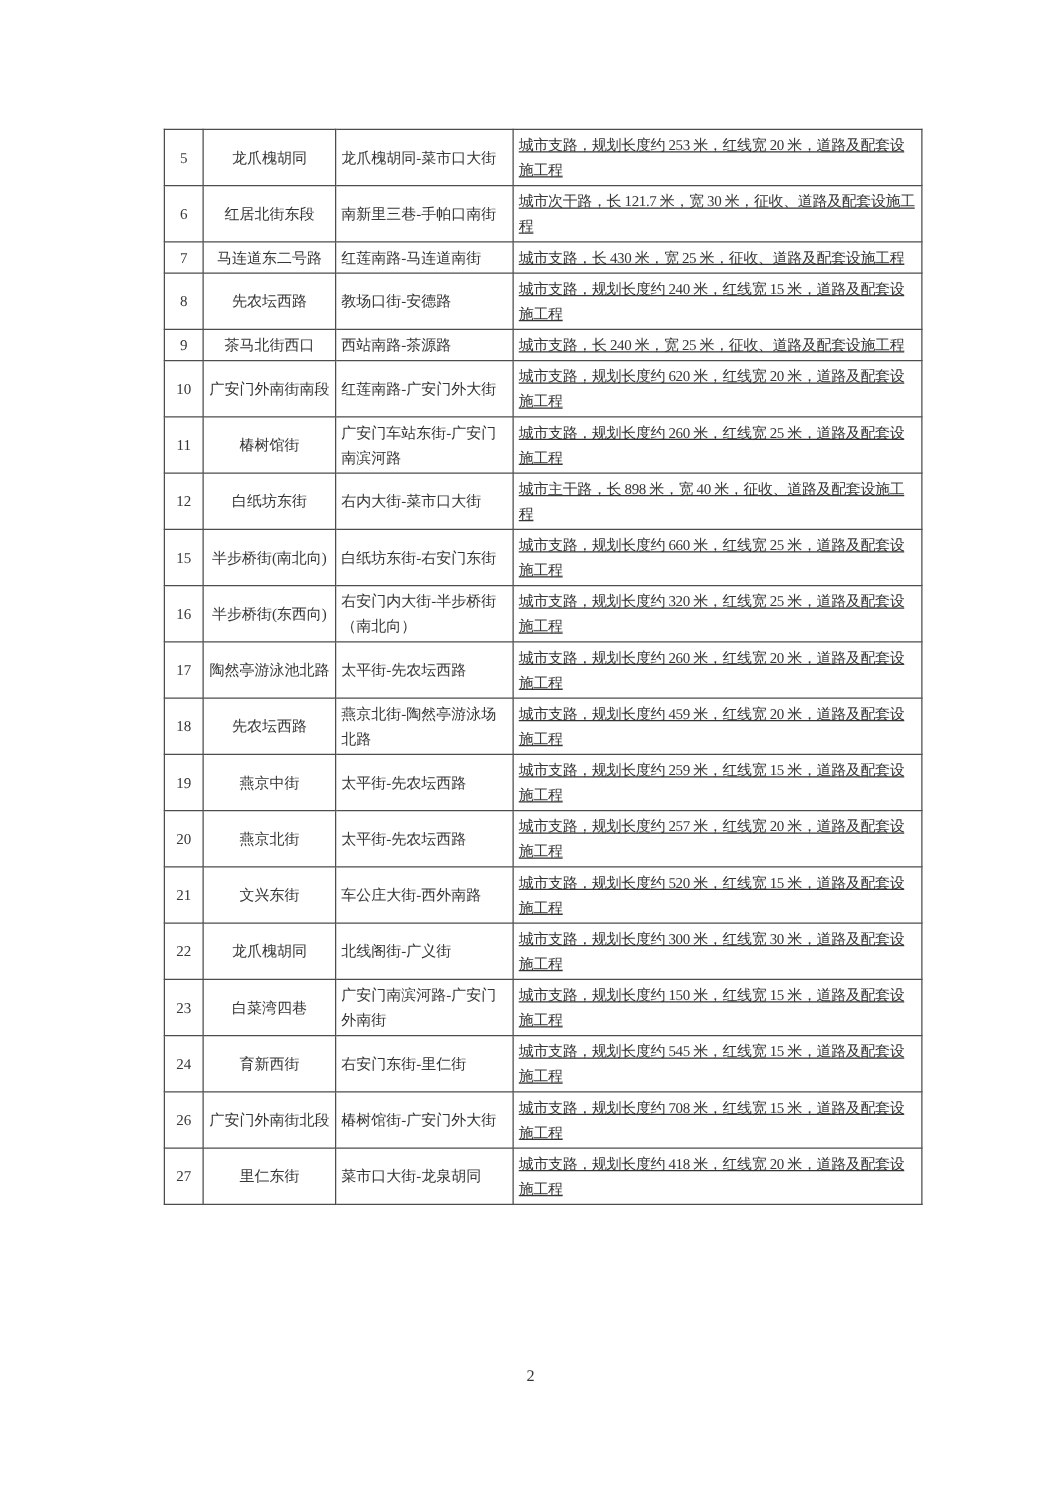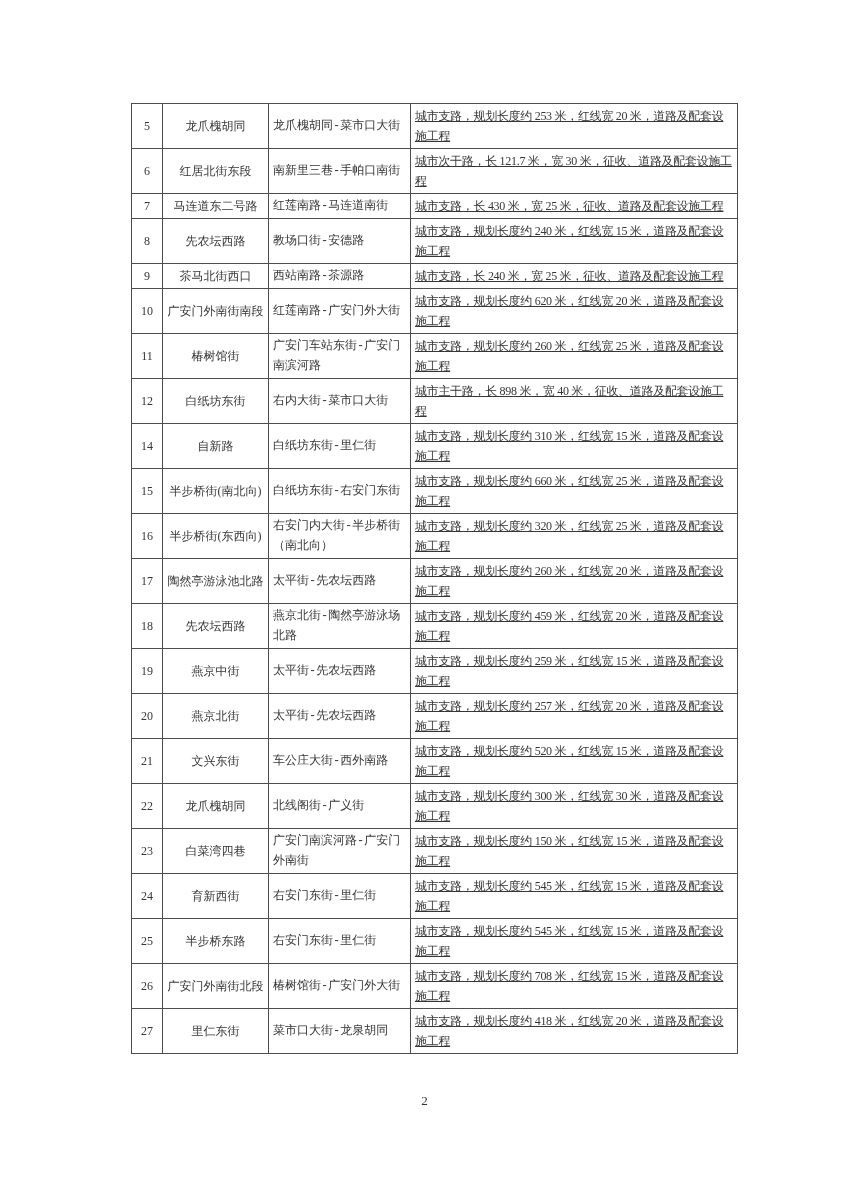--- a/index.html
+++ b/index.html
@@ -42,21 +42,20 @@
   }
   td.road-name-cell {
     padding-left: 9px;
     padding-right: 0;
     white-space: nowrap;
     text-align: center;
   }
   td.road-segment-cell {
     padding-left: 7px;
     padding-right: 4px;
-    font-family: Liberation Mono, monospace;
   }
   td.project-desc-cell {
     padding-left: 7px;
     padding-right: 5px;
     letter-spacing: -0.3px;
     text-decoration: underline;
   }
   .page-number {
     position: absolute;
     left: 0;
@@ -122,26 +121,20 @@
           <td class="road-segment-cell">广安门车站东街-广安门南滨河路</td>
           <td class="project-desc-cell">城市支路，规划长度约 260 米，红线宽 25 米，道路及配套设施工程</td>
         </tr>
         <tr>
           <td class="row-number-cell">12</td>
           <td class="road-name-cell">白纸坊东街</td>
           <td class="road-segment-cell">右内大街-菜市口大街</td>
           <td class="project-desc-cell">城市主干路，长 898 米，宽 40 米，征收、道路及配套设施工程</td>
         </tr>
         <tr>
-          <td class="row-number-cell">14</td>
-          <td class="road-name-cell">自新路</td>
-          <td class="road-segment-cell">白纸坊东街-里仁街</td>
-          <td class="project-desc-cell">城市支路，规划长度约 310 米，红线宽 15 米，道路及配套设施工程</td>
-        </tr>
-        <tr>
           <td class="row-number-cell">15</td>
           <td class="road-name-cell">半步桥街(南北向)</td>
           <td class="road-segment-cell">白纸坊东街-右安门东街</td>
           <td class="project-desc-cell">城市支路，规划长度约 660 米，红线宽 25 米，道路及配套设施工程</td>
         </tr>
         <tr>
           <td class="row-number-cell">16</td>
           <td class="road-name-cell">半步桥街(东西向)</td>
           <td class="road-segment-cell">右安门内大街-半步桥街（南北向）</td>
           <td class="project-desc-cell">城市支路，规划长度约 320 米，红线宽 25 米，道路及配套设施工程</td>
@@ -188,26 +181,20 @@
           <td class="road-segment-cell">广安门南滨河路-广安门外南街</td>
           <td class="project-desc-cell">城市支路，规划长度约 150 米，红线宽 15 米，道路及配套设施工程</td>
         </tr>
         <tr>
           <td class="row-number-cell">24</td>
           <td class="road-name-cell">育新西街</td>
           <td class="road-segment-cell">右安门东街-里仁街</td>
           <td class="project-desc-cell">城市支路，规划长度约 545 米，红线宽 15 米，道路及配套设施工程</td>
         </tr>
         <tr>
-          <td class="row-number-cell">25</td>
-          <td class="road-name-cell">半步桥东路</td>
-          <td class="road-segment-cell">右安门东街-里仁街</td>
-          <td class="project-desc-cell">城市支路，规划长度约 545 米，红线宽 15 米，道路及配套设施工程</td>
-        </tr>
-        <tr>
           <td class="row-number-cell">26</td>
           <td class="road-name-cell">广安门外南街北段</td>
           <td class="road-segment-cell">椿树馆街-广安门外大街</td>
           <td class="project-desc-cell">城市支路，规划长度约 708 米，红线宽 15 米，道路及配套设施工程</td>
         </tr>
         <tr>
           <td class="row-number-cell">27</td>
           <td class="road-name-cell">里仁东街</td>
           <td class="road-segment-cell">菜市口大街-龙泉胡同</td>
           <td class="project-desc-cell">城市支路，规划长度约 418 米，红线宽 20 米，道路及配套设施工程</td>

